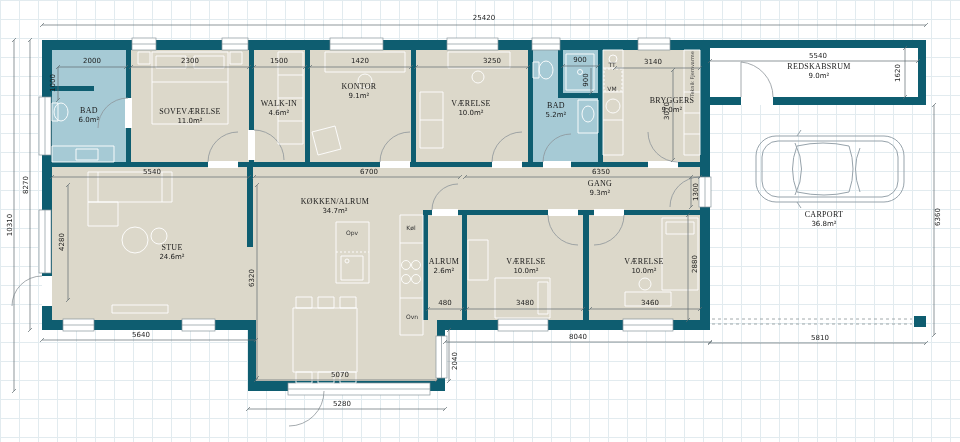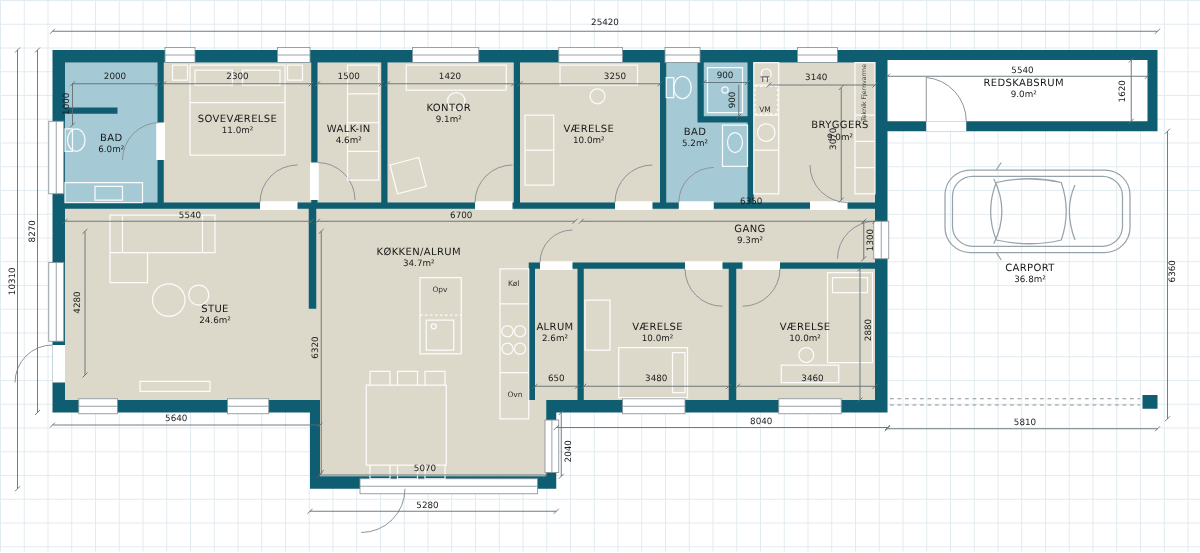--- a/index.html
+++ b/index.html
@@ -7,21 +7,21 @@
     font-family:"DejaVu Sans","Liberation Sans",sans-serif;
     background-color:#ffffff;
     background-image:linear-gradient(#e2ebef 1px,transparent 1px),
                      linear-gradient(90deg,#e2ebef 1px,transparent 1px);
     background-size:19px 19px;}
   #plan svg{position:absolute;left:0;top:0;}
   .lbl{position:absolute;transform:translate(-50%,-50%);white-space:nowrap;color:#1c1c1c;}
   .dim{font-size:7px;}
   .v{transform:translate(-50%,-50%) rotate(-90deg);}
   .room{text-align:center;line-height:1.25;}
-  .rname{font-size:8px;letter-spacing:.3px;color:#1a1a1a;}
+  .rname{font-size:8px;letter-spacing:.3px;color:#1a1a1a;font-family:Liberation Serif, serif;}
   .rarea{font-size:7px;color:#1a1a1a;}
   .appl{font-size:6px;color:#333;}
   .tiny{font-size:5px;color:#444;}
 </style>
 </head>
 <body>
 
 <div id="plan">
 <svg width="960" height="442" viewBox="0 0 960 442">
 
@@ -166,21 +166,21 @@
     M691 177 V207 M689 179 L693 175 M689 209 L693 205
     M688 215 V320 M686 217 L690 213 M686 322 L690 318
     M449 330 V381 M447 332 L451 328 M447 383 L451 379
     M934 105 V335 M932 107 L936 103 M932 337 L936 333"></path>
 </svg>
 
   <div class="lbl room" style="left:89px;top:115px">
       <div class="rname">BAD</div>
       <div class="rarea">6.0m²</div>
     </div>
-  <div class="lbl room" style="left:190px;top:100px">
+  <div class="lbl room" style="left:190px;top:116px">
       <div class="rname">SOVEVÆRELSE</div>
       <div class="rarea">11.0m²</div>
     </div>
   <div class="lbl room" style="left:279px;top:108px">
       <div class="rname">WALK-IN</div>
       <div class="rarea">4.6m²</div>
     </div>
   <div class="lbl room" style="left:359px;top:91px">
       <div class="rname">KONTOR</div>
       <div class="rarea">9.1m²</div>
@@ -245,30 +245,30 @@
   <div class="lbl dim" style="left:360px;top:61px">1420</div>
   <div class="lbl dim" style="left:492px;top:61px">3250</div>
   <div class="lbl dim" style="left:580px;top:60px">900</div>
   <div class="lbl dim v" style="left:586px;top:80px">900</div>
   <div class="lbl dim" style="left:653px;top:62px">3140</div>
   <div class="lbl dim v" style="left:667px;top:111px">3070</div>
   <div class="lbl dim" style="left:818px;top:56px">5540</div>
   <div class="lbl dim v" style="left:898px;top:73px">1620</div>
   <div class="lbl dim" style="left:152px;top:172px">5540</div>
   <div class="lbl dim" style="left:369px;top:172px">6700</div>
-  <div class="lbl dim" style="left:601px;top:161px">6350</div>
+  <div class="lbl dim" style="left:601px;top:172px">6350</div>
   <div class="lbl dim v" style="left:696px;top:192px">1300</div>
   <div class="lbl dim v" style="left:10px;top:225px">10310</div>
   <div class="lbl dim v" style="left:26px;top:185px">8270</div>
   <div class="lbl dim v" style="left:62px;top:242px">4280</div>
   <div class="lbl dim v" style="left:252px;top:278px">6320</div>
-  <div class="lbl dim" style="left:445px;top:303px">650</div>
+  <div class="lbl dim" style="left:445px;top:303px">480</div>
   <div class="lbl dim" style="left:525px;top:303px">3480</div>
   <div class="lbl dim" style="left:650px;top:303px">3460</div>
   <div class="lbl dim v" style="left:695px;top:264px">2880</div>
   <div class="lbl dim v" style="left:455px;top:361px">2040</div>
   <div class="lbl dim" style="left:141px;top:335px">5640</div>
   <div class="lbl dim" style="left:340px;top:375px">5070</div>
   <div class="lbl dim" style="left:342px;top:404px">5280</div>
-  <div class="lbl dim" style="left:609px;top:337px">8040</div>
+  <div class="lbl dim" style="left:578px;top:337px">8040</div>
   <div class="lbl dim" style="left:820px;top:338px">5810</div>
   <div class="lbl dim v" style="left:938px;top:217px">6360</div>
 </div>
 
 </body></html>

